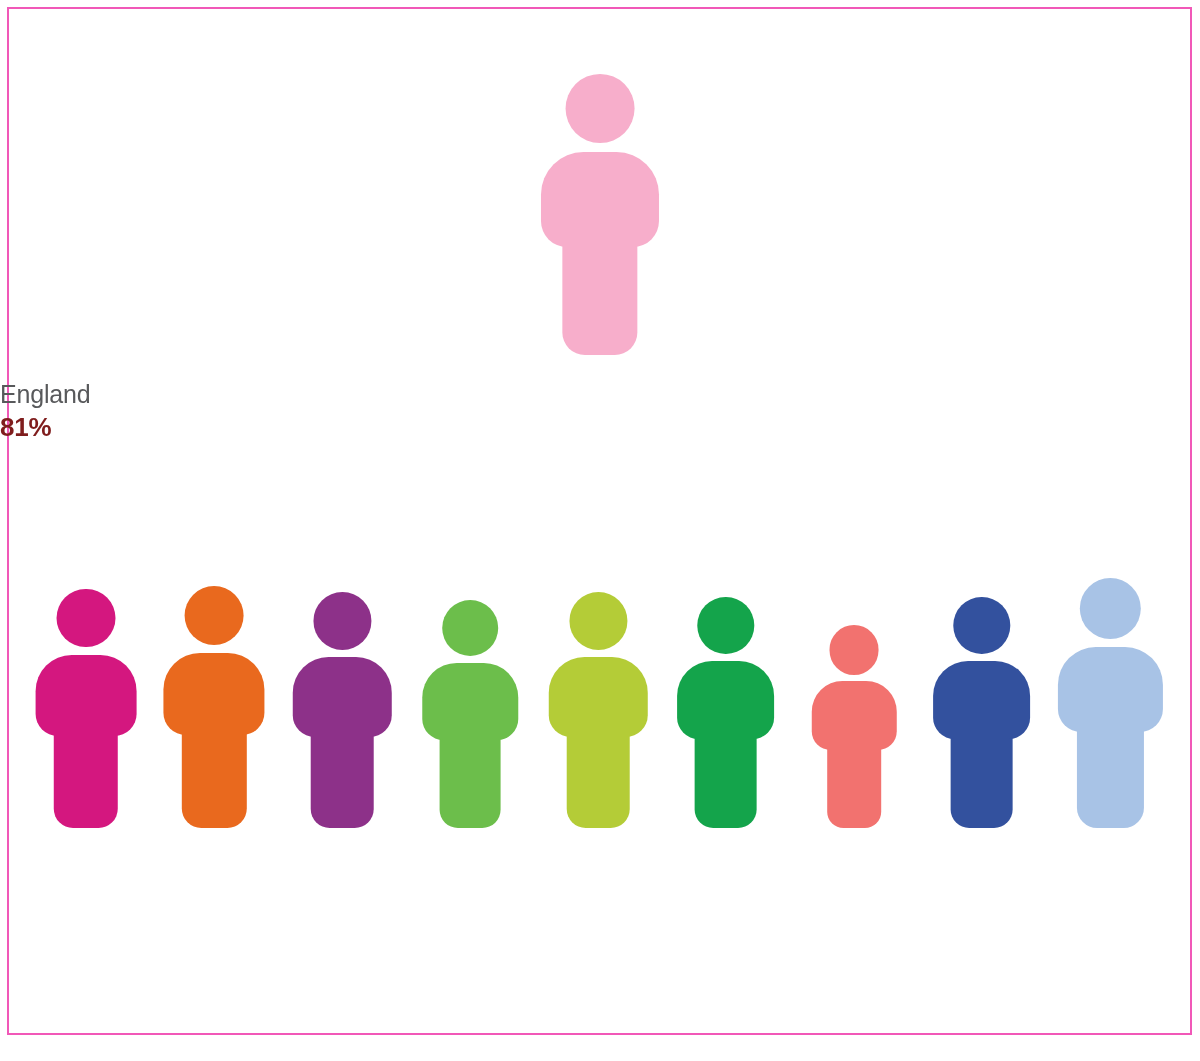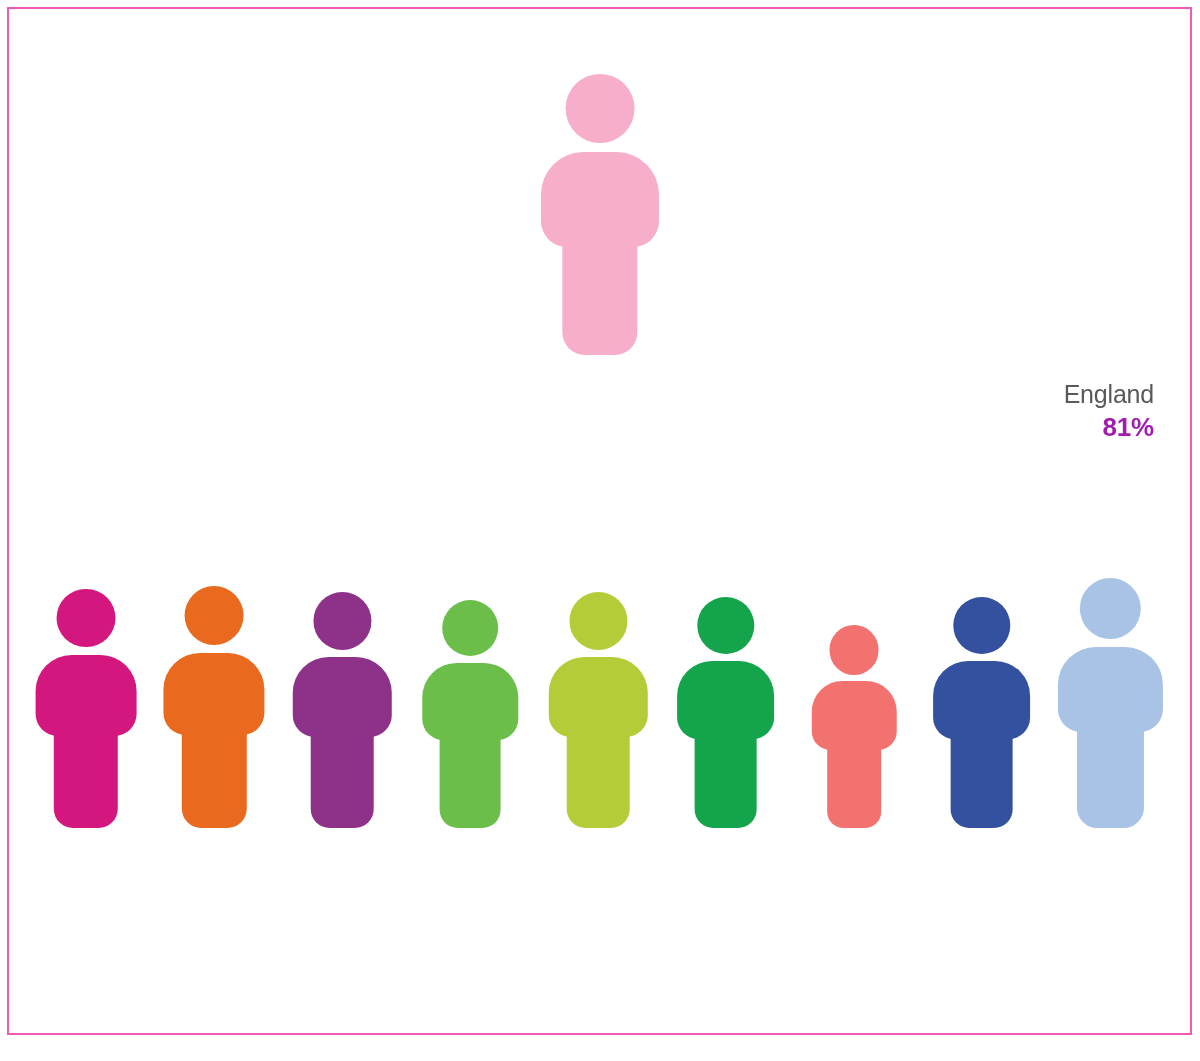--- a/index.html
+++ b/index.html
@@ -46,21 +46,21 @@
     position: absolute;
     left: 50%;
     top: 74px;
     transform: translateX(-50%);
   }
   #national-caption {
     position: absolute;
     left: 0;
     top: 378px;
     width: 1154px;
-    text-align: right;
+    text-align: left;
   }
 
   
   #regional-row {
     position: absolute;
     left: 22px;
     top: 0;
     width: 1156px;
     height: 1061px;
   }
@@ -130,21 +130,21 @@
   <div id="national-block">
     <div id="national-figure-wrap">
         <div class="person" style="width: 118.02px; height: 281px;">
           <div class="head" style="width: 68.845px; height: 68.845px; background: rgb(247, 174, 203);"></div>
           <div class="legs" style="width: 75.308px; height: 127.655px; top: 153.345px; background: rgb(247, 174, 203); border-radius: 4.51848px 4.51848px 22.5924px 22.5924px;"></div>
           <div class="torso" style="width: 118.02px; height: 94.978px; top: 77.837px; background: rgb(247, 174, 203); border-radius: 42.4872px 42.4872px 25.9644px 25.9644px;"></div>
         </div>
       </div>
     <div id="national-caption">
       <div class="national-name" style="color: rgb(88, 89, 91);">England</div>
-      <div class="national-pct" style="color: #a21caf;">81%</div>
+      <div class="national-pct" style="color: #7f1d1d;">81%</div>
     </div>
   </div>
 
   <div id="regional-row">
       <div class="region-col" style="left: 0px;">
         <div class="region-figure-slot">
           <div class="region-figure-inner">
             <div class="person" style="width: 100.414px; height: 239.08px;">
               <div class="head" style="width: 58.5746px; height: 58.5746px; background: rgb(212, 23, 127);"></div>
               <div class="legs" style="width: 64.0734px; height: 108.612px; top: 130.468px; background: rgb(212, 23, 127); border-radius: 3.84441px 3.84441px 19.222px 19.222px;"></div>

